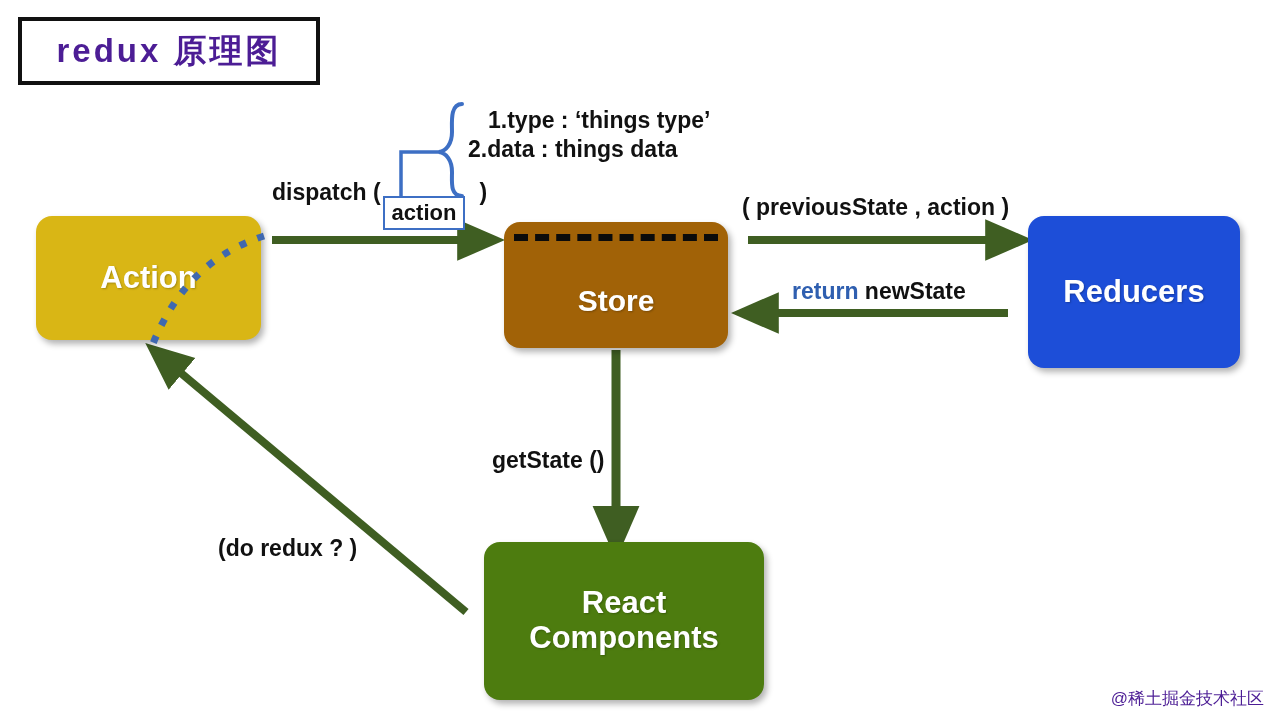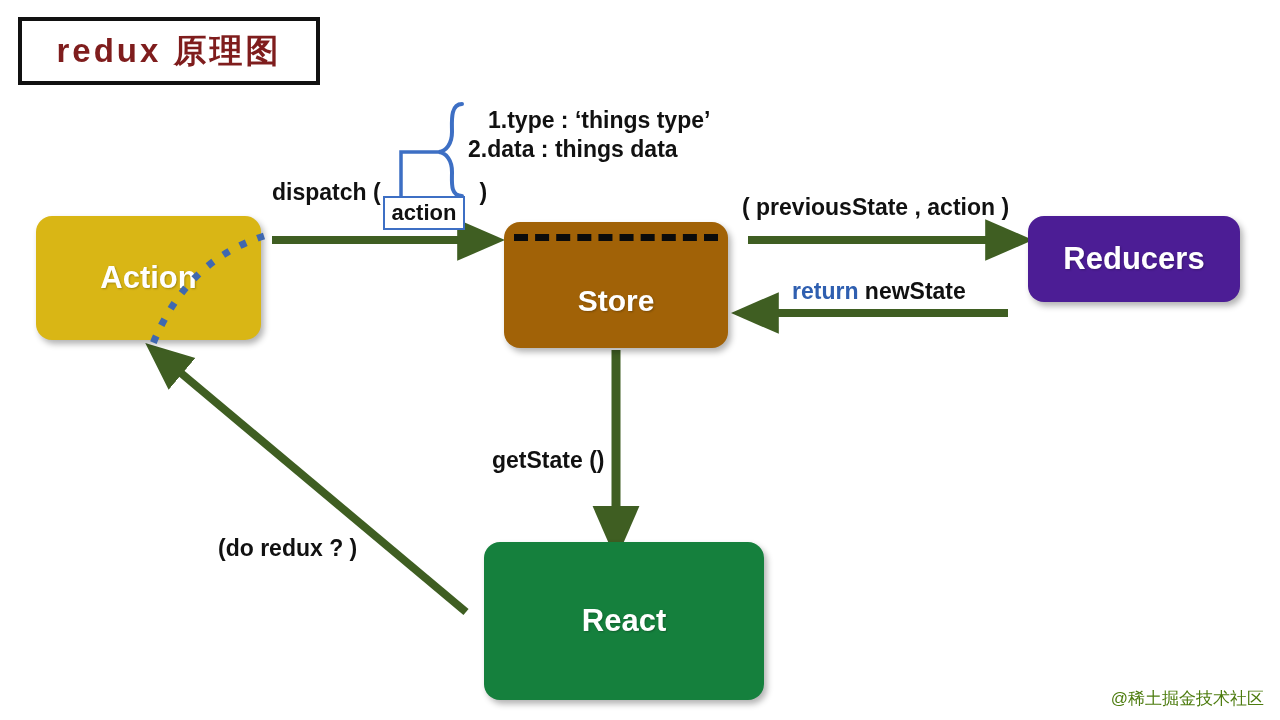--- a/index.html
+++ b/index.html
@@ -26,21 +26,21 @@
     border: 4px solid #111111;
     background: #ffffff;
     display: flex;
     align-items: center;
     justify-content: center;
   }
   #title-text {
     font-size: 33px;
     font-weight: bold;
     letter-spacing: 3px;
-    color: #7f1d1d;
+    color: #4c1d95;
     white-space: nowrap;
     font-family: "Liberation Sans", sans-serif;
   }
 
   
   .node {
     position: absolute;
     border-radius: 16px;
     box-shadow: 3px 4px 6px rgba(0,0,0,0.30);
     display: flex;
@@ -69,28 +69,28 @@
   }
   #store-dash {
     position: absolute;
     left: 10px;
     top: 12px;
     width: 204px;
     height: 0;
     border-top: 7px dashed #0b0b0b;
   }
   #node-reducers {
-    left: 1028px; top: 216px; width: 212px; height: 86px;
-    background: #4c1d95;
+    left: 1028px; top: 216px; width: 212px; height: 152px;
+    background: #1d4ed8;
     font-size: 31px;
     text-shadow: 1px 1px 2px rgba(0,0,0,0.25);
   }
   #node-react-components {
     left: 484px; top: 542px; width: 280px; height: 158px;
-    background: #15803d;
+    background: #4d7c0f;
     font-size: 31px;
     text-shadow: 1px 1px 2px rgba(0,0,0,0.25);
   }
 
   
   .label {
     position: absolute;
     color: #111111;
     font-size: 23px;
     font-weight: bold;
@@ -136,21 +136,21 @@
   }
   #arrows { z-index: 3; }
   #blue-layer { z-index: 5; }
 
   
   #watermark {
     position: absolute;
     right: 16px;
     bottom: 10px;
     font-size: 17px;
-    color: #4d7c0f;
+    color: #4c1d95;
     white-space: nowrap;
     z-index: 8;
     font-family: "Liberation Sans", sans-serif;
     margin-top: 29px;
   }
 </style>
 </head>
 <body>
 
 <div id="stage">
@@ -217,20 +217,21 @@
     <span>Store</span>
   </div>
 
   <div class="node" id="node-reducers">
     <span>Reducers</span>
   </div>
 
   <div class="node" id="node-react-components">
     <span>
       <span>React</span><br>
+      <span>Components</span>
     </span>
   </div>
 
   <div class="label" id="label-dispatch">
     <span>dispatch (</span>
     <span style="display:inline-block;width:86px"></span>
     <span>)</span>
   </div>
 
   <div id="action-chip">

